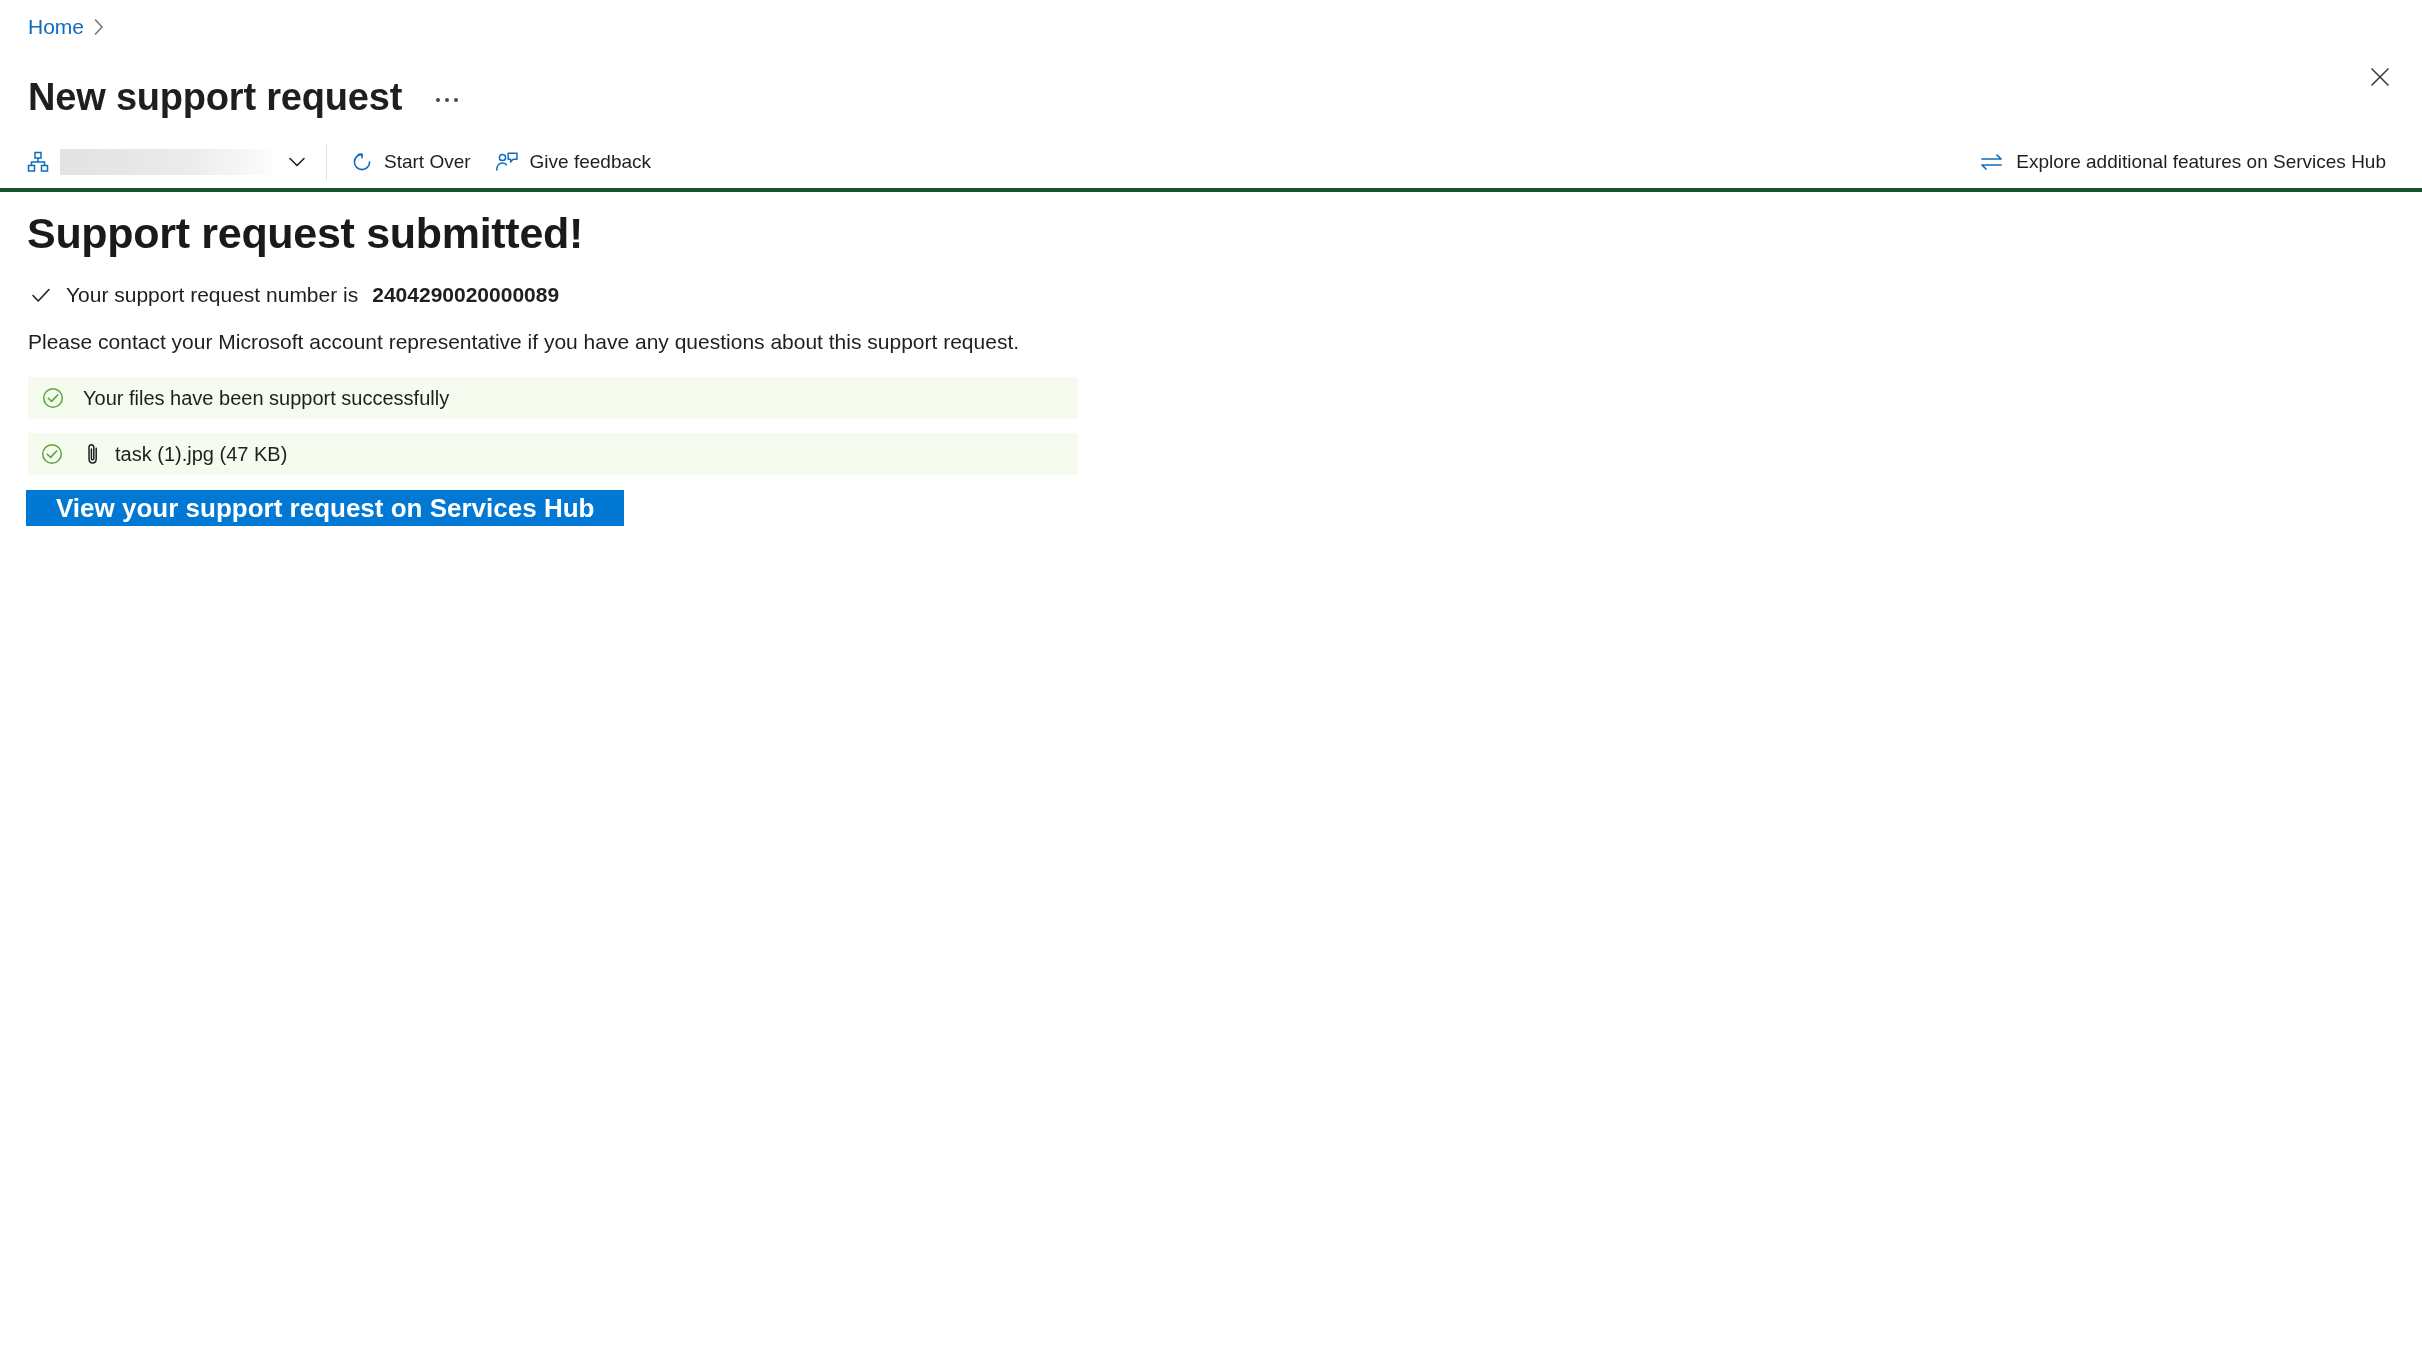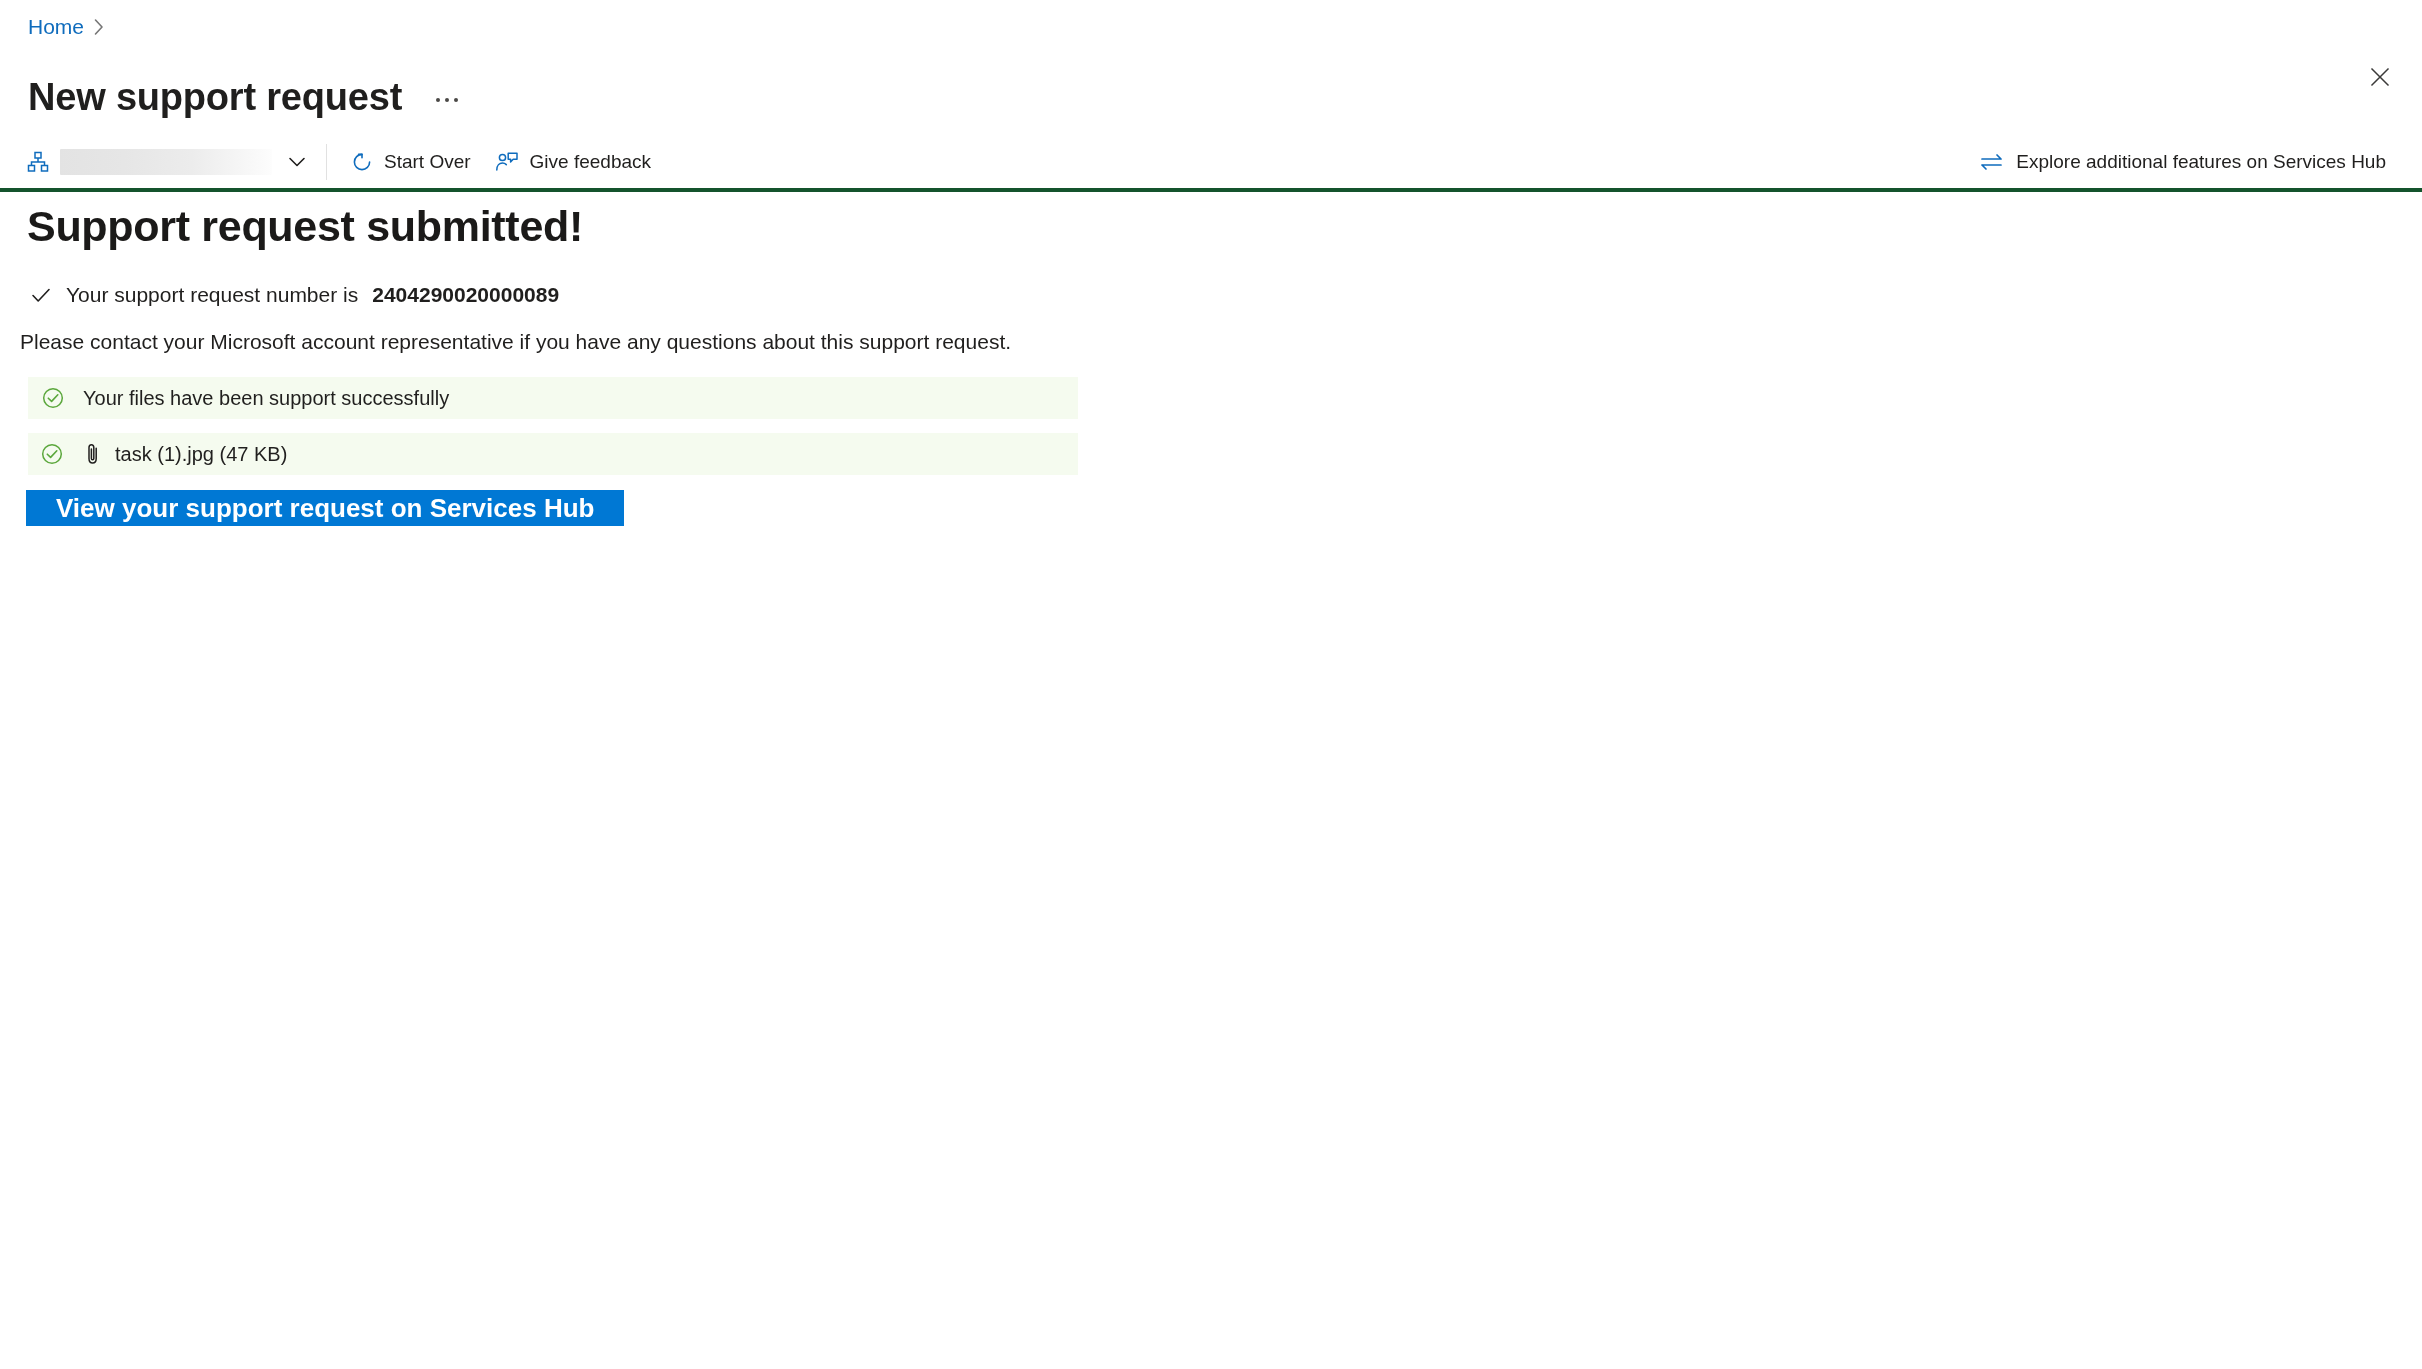--- a/index.html
+++ b/index.html
@@ -150,21 +150,21 @@
     position: absolute;
     left: 0;
     top: 193px;
     width: 2422px;
   }
   .main-heading {
     margin: 0;
     padding: 0;
     position: absolute;
     left: 27px;
-    top: 6px;
+    top: 13px;
     font-size: 43px;
     line-height: 54px;
     font-weight: 600;
     color: #1b1a19;
     letter-spacing: -0.3px;
     white-space: nowrap;
   }
   .req-line {
     position: absolute;
     left: 30px;
@@ -174,21 +174,21 @@
     gap: 14px;
     font-size: 21px;
     line-height: 28px;
     color: #201f1e;
     white-space: nowrap;
   }
   .req-check { display: block; flex: none; }
   .req-number { font-weight: 700; }
   .contact-line {
     position: absolute;
-    left: 20px;
+    left: 28px;
     top: 135px;
     font-size: 21px;
     line-height: 28px;
     color: #201f1e;
     white-space: nowrap;
   }
 
   
   .status-bar {
     position: absolute;

